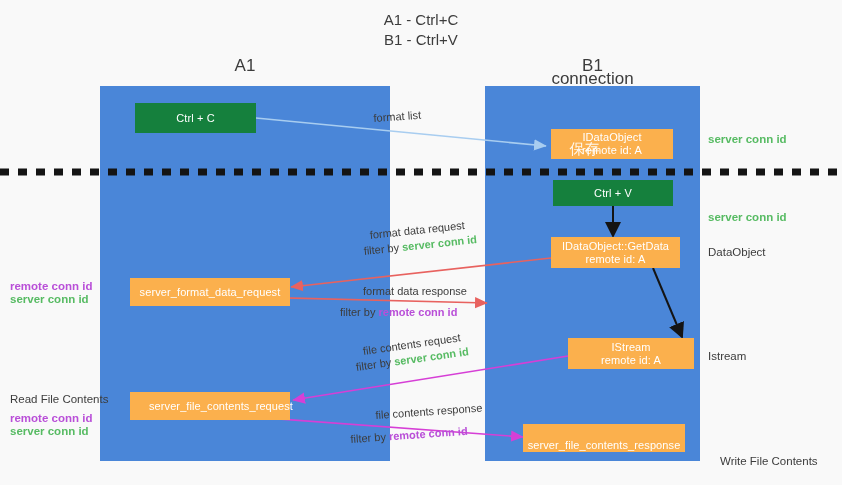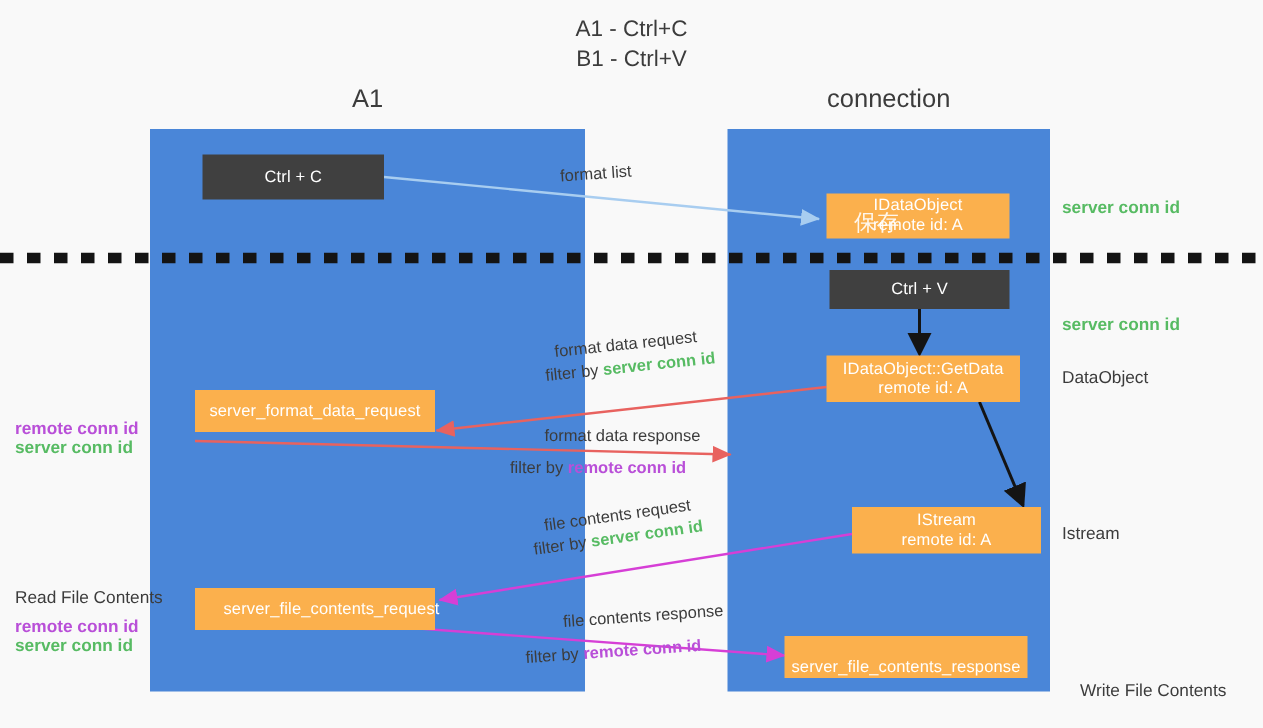--- a/index.html
+++ b/index.html
@@ -17,21 +17,21 @@
     font-size:17px;line-height:13px;
   }
 
   .box{
     position:absolute;box-sizing:border-box;
     display:flex;flex-direction:column;
     align-items:center;justify-content:center;
     color:#ffffff;font-size:11px;line-height:13px;
     text-align:center;letter-spacing:.1px;
   }
-  .box.green{background:#404040;}
+  .box.green{background:#15803d;}
   .box.orange{background:#fbb04d;}
 
   .sidelabel{position:absolute;font-size:11.5px;line-height:14px;color:#3c3c3c;}
   .sidelabel.green{color:#57bb63;font-weight:bold;}
   .sidelabel.purple{color:#b94fd8;font-weight:bold;}
 
   .edgelabel{
     position:absolute;font-size:11px;line-height:14px;color:#3c3c3c;
     white-space:nowrap;transform-origin:0 0;
   }
@@ -60,20 +60,21 @@
     <div>B1 - Ctrl+V</div>
   </div>
 
   <div class="col" style="left:100px;top:86px;width:290px;height:375px;"></div>
   <div class="col" style="left:485px;top:86px;width:215px;height:375px;"></div>
 
   <div class="colhdr" style="left:100px;top:59px;width:290px;">
     <div>A1</div>
   </div>
   <div class="colhdr" style="left:485px;top:59px;width:215px;">
+    <div>B1</div>
     <div>connection</div>
   </div>
 
   <svg id="wires" viewBox="0 0 842 485">
     <defs>
       <marker id="ah-blue" markerWidth="9" markerHeight="9" refX="7.5" refY="4.5" orient="auto">
         <path d="M0,1 L8,4.5 L0,8 z" fill="#a8cdf0"></path>
       </marker>
       <marker id="ah-red" markerWidth="9" markerHeight="9" refX="7.5" refY="4.5" orient="auto">
         <path d="M0,1 L8,4.5 L0,8 z" fill="#e8625f"></path>
@@ -100,21 +101,21 @@
 
     <line x1="130" y1="408" x2="523" y2="437" stroke="#d63fd6" stroke-width="1.6" marker-end="url(#ah-mag)"></line>
 
     <line x1="0" y1="172" x2="842" y2="172" stroke="#141414" stroke-width="7" stroke-dasharray="9 9"></line>
   </svg>
 
   <div class="box green" style="left:135px;top:103px;width:121px;height:30px;">
     <span>Ctrl + C</span>
   </div>
 
-  <div class="box orange" style="left:130px;top:260px;width:160px;height:28px;">
+  <div class="box orange" style="left:130px;top:278px;width:160px;height:28px;">
     <span>server_format_data_request</span>
   </div>
 
   <div class="box orange" style="left:130px;top:392px;width:160px;height:28px;padding-left:22px;">
     <span>server_file_contents_request</span>
   </div>
 
   <div class="box orange" style="left:551px;top:129px;width:122px;height:30px;">
     <span class="garble">
       <span class="over">保存</span>

